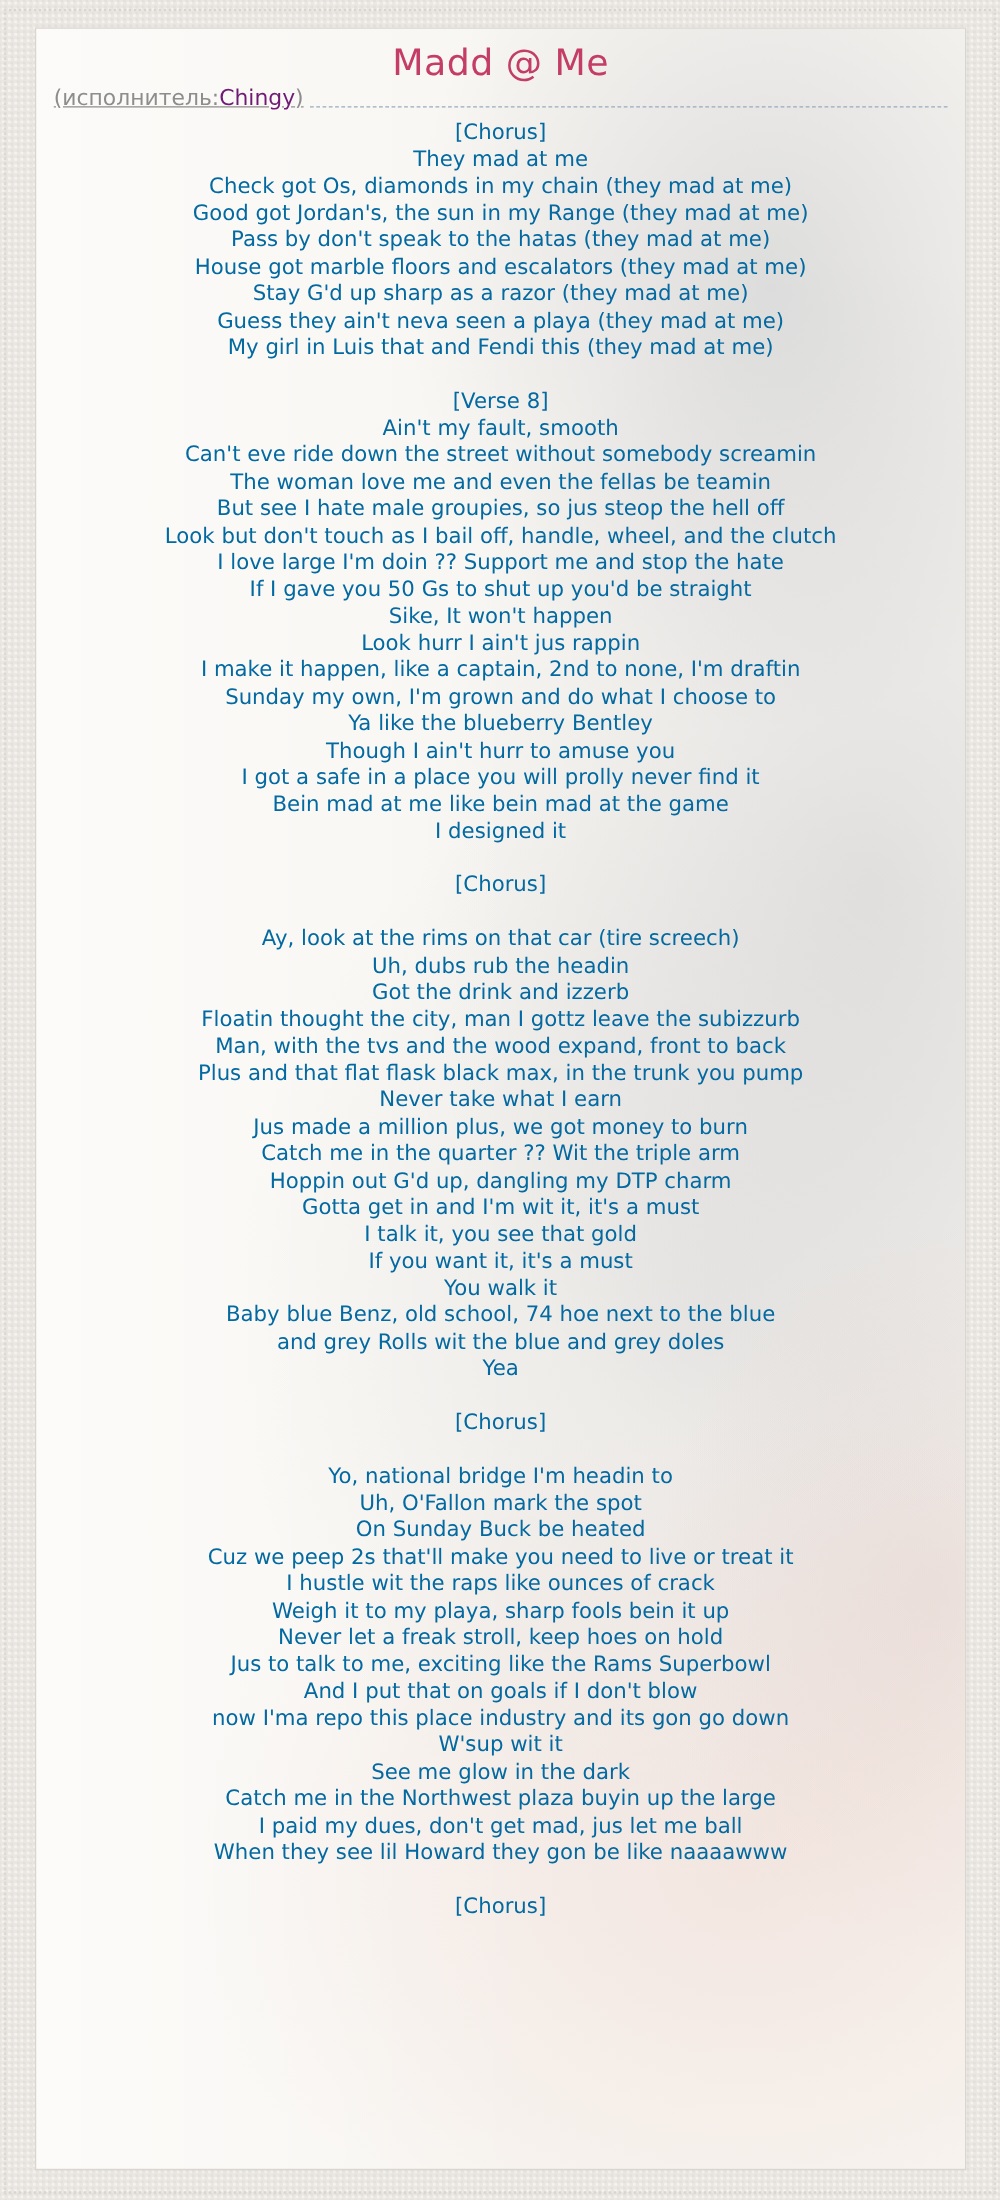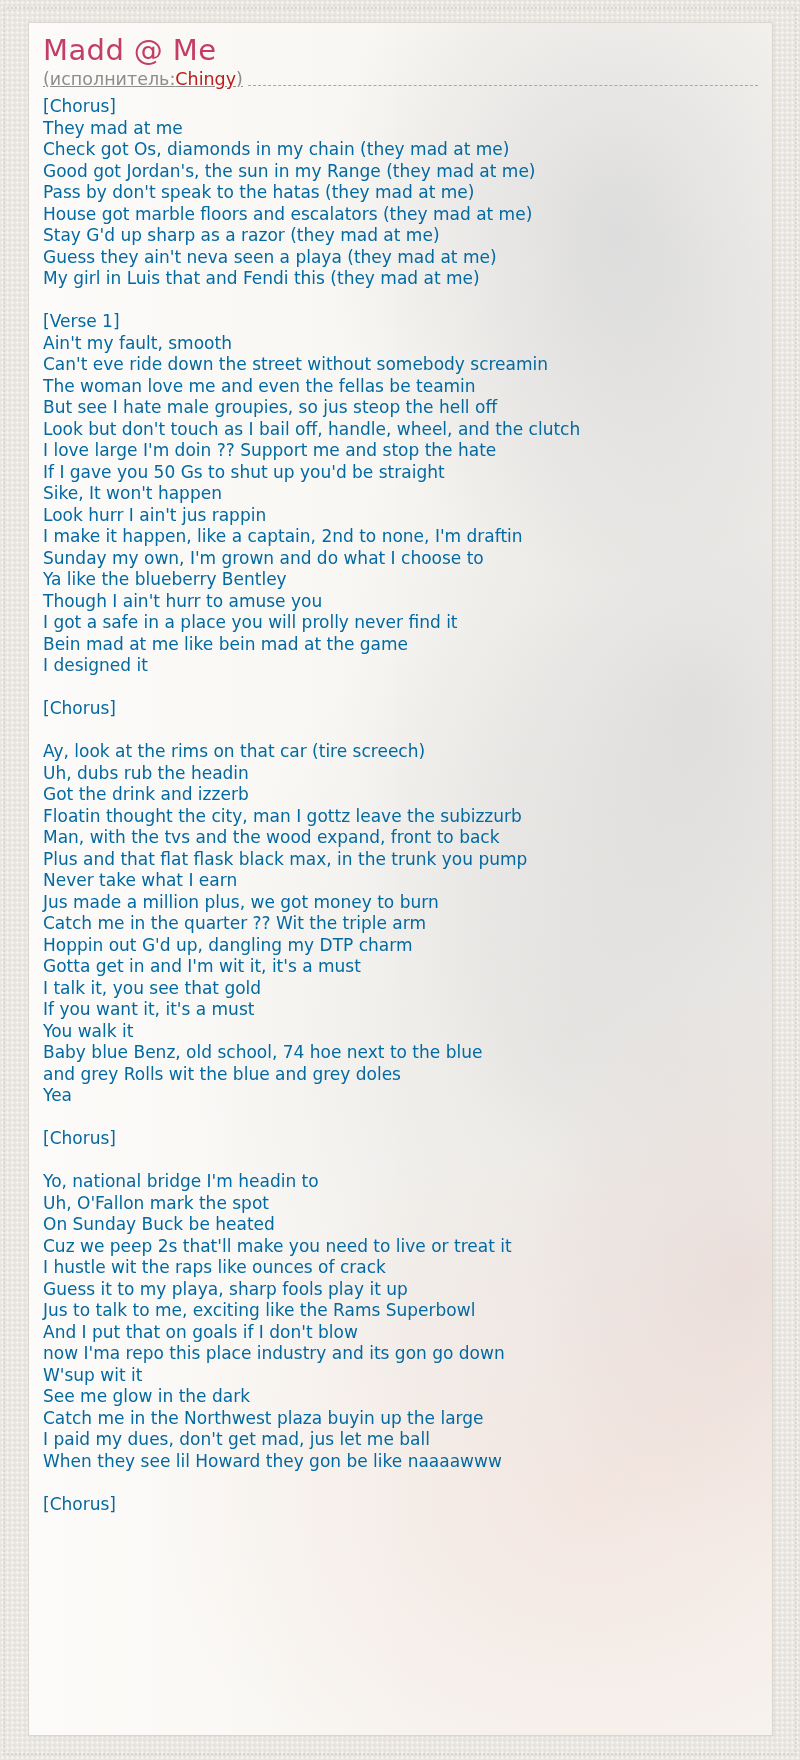--- a/index.html
+++ b/index.html
@@ -8,20 +8,21 @@
   .page {
     position:relative;
     width:800px; height:1760px;
     background-color:#eae7e2;
     background-image:
       radial-gradient(rgba(255,255,255,0.5) 1px, transparent 1.2px),
       radial-gradient(rgba(120,110,100,0.06) 1px, transparent 1.2px);
     background-size:5px 5px, 5px 5px;
     background-position:0 0, 2px 3px;
     overflow:hidden;
+    text-align:center;
   }
 
   .edge { position:absolute; pointer-events:none; }
   .edge-top    { top:7px; left:3px; right:3px; border-top:2px dotted #d9d4cd; }
   .edge-bottom { bottom:5px; left:3px; right:3px; border-top:2px dotted #d9d4cd; }
   .edge-left   { left:3px; top:7px; bottom:5px; border-left:2px dotted #ddd8d1; }
   .edge-right  { right:3px; top:7px; bottom:5px; border-left:2px dotted #ddd8d1; }
 
   .panel {
     position:absolute;
@@ -57,21 +58,21 @@
   }
 
   .subtitle-row {
     display:flex;
     align-items:flex-end;
     font-size:17.5px;
     line-height:24px;
     color:#8d8d8d;
     text-decoration:underline;
   }
-  .artist-link { color:#b91c1c; text-decoration:none; cursor:pointer; }
+  .artist-link { color:#701a75; text-decoration:none; cursor:pointer; }
   .sep-dashes {
     flex:1;
     border-bottom:1px dashed #98abbe;
     margin:0 0 5px 5px;
     min-width:40px;
   }
 
   .lyrics {
     margin-top:5px;
     font-size:17px;
@@ -106,21 +107,21 @@
           <div class="lyric-line">[Chorus]</div>
           <div class="lyric-line">They mad at me</div>
           <div class="lyric-line">Check got Os, diamonds in my chain (they mad at me)</div>
           <div class="lyric-line">Good got Jordan's, the sun in my Range (they mad at me)</div>
           <div class="lyric-line">Pass by don't speak to the hatas (they mad at me)</div>
           <div class="lyric-line">House got marble floors and escalators (they mad at me)</div>
           <div class="lyric-line">Stay G'd up sharp as a razor (they mad at me)</div>
           <div class="lyric-line">Guess they ain't neva seen a playa (they mad at me)</div>
           <div class="lyric-line">My girl in Luis that and Fendi this (they mad at me)</div>
           <div class="lyric-line"></div>
-          <div class="lyric-line">[Verse 1]</div>
+          <div class="lyric-line">[Verse 8]</div>
           <div class="lyric-line">Ain't my fault, smooth</div>
           <div class="lyric-line">Can't eve ride down the street without somebody screamin</div>
           <div class="lyric-line">The woman love me and even the fellas be teamin</div>
           <div class="lyric-line">But see I hate male groupies, so jus steop the hell off</div>
           <div class="lyric-line">Look but don't touch as I bail off, handle, wheel, and the clutch</div>
           <div class="lyric-line">I love large I'm doin ?? Support me and stop the hate</div>
           <div class="lyric-line">If I gave you 50 Gs to shut up you'd be straight</div>
           <div class="lyric-line">Sike, It won't happen</div>
           <div class="lyric-line">Look hurr I ain't jus rappin</div>
           <div class="lyric-line">I make it happen, like a captain, 2nd to none, I'm draftin</div>
@@ -151,21 +152,22 @@
           <div class="lyric-line">and grey Rolls wit the blue and grey doles</div>
           <div class="lyric-line">Yea</div>
           <div class="lyric-line"></div>
           <div class="lyric-line">[Chorus]</div>
           <div class="lyric-line"></div>
           <div class="lyric-line">Yo, national bridge I'm headin to</div>
           <div class="lyric-line">Uh, O'Fallon mark the spot</div>
           <div class="lyric-line">On Sunday Buck be heated</div>
           <div class="lyric-line">Cuz we peep 2s that'll make you need to live or treat it</div>
           <div class="lyric-line">I hustle wit the raps like ounces of crack</div>
-          <div class="lyric-line">Guess it to my playa, sharp fools play it up</div>
+          <div class="lyric-line">Weigh it to my playa, sharp fools bein it up</div>
+          <div class="lyric-line">Never let a freak stroll, keep hoes on hold</div>
           <div class="lyric-line">Jus to talk to me, exciting like the Rams Superbowl</div>
           <div class="lyric-line">And I put that on goals if I don't blow</div>
           <div class="lyric-line">now I'ma repo this place industry and its gon go down</div>
           <div class="lyric-line">W'sup wit it</div>
           <div class="lyric-line">See me glow in the dark</div>
           <div class="lyric-line">Catch me in the Northwest plaza buyin up the large</div>
           <div class="lyric-line">I paid my dues, don't get mad, jus let me ball</div>
           <div class="lyric-line">When they see lil Howard they gon be like naaaawww</div>
           <div class="lyric-line"></div>
           <div class="lyric-line">[Chorus]</div>

